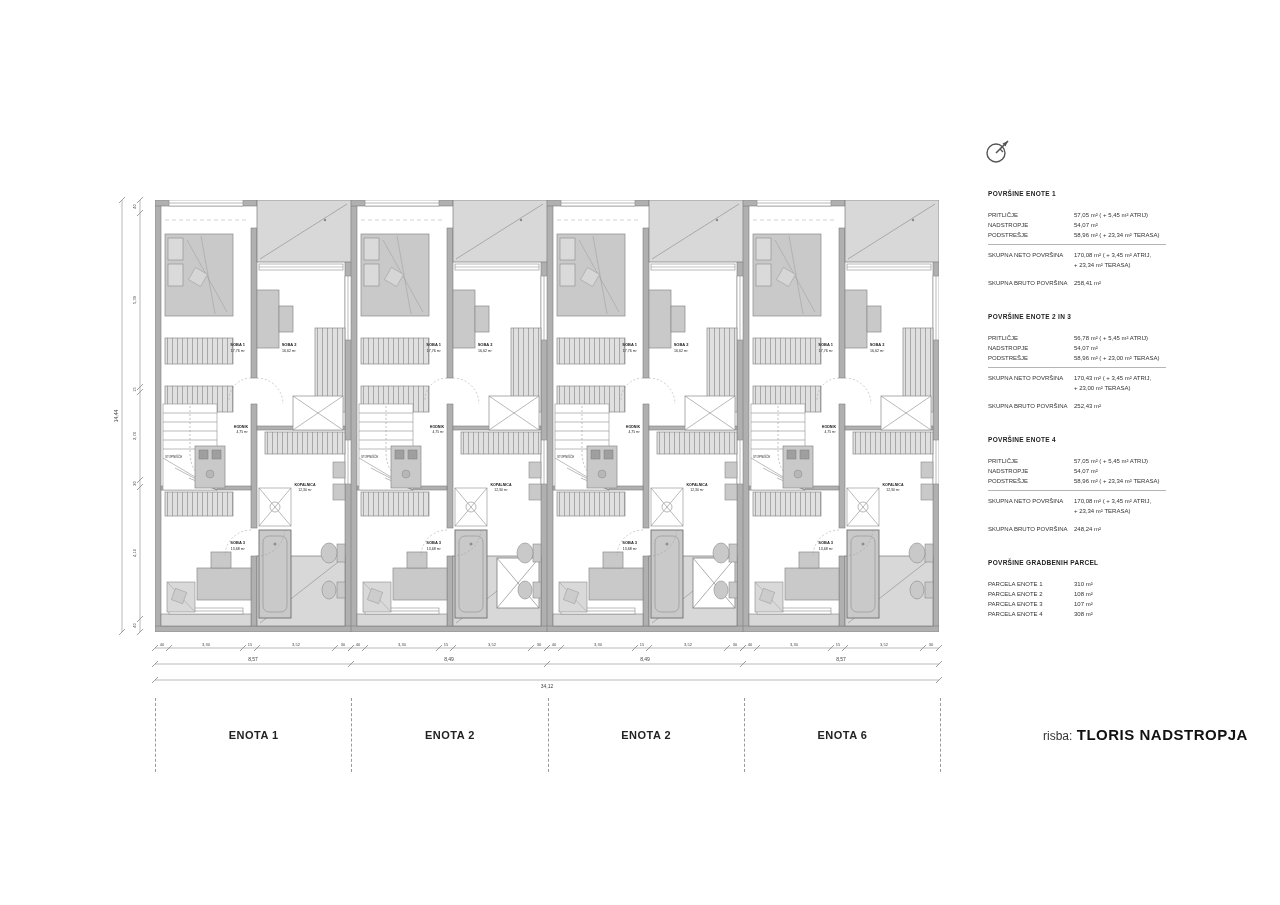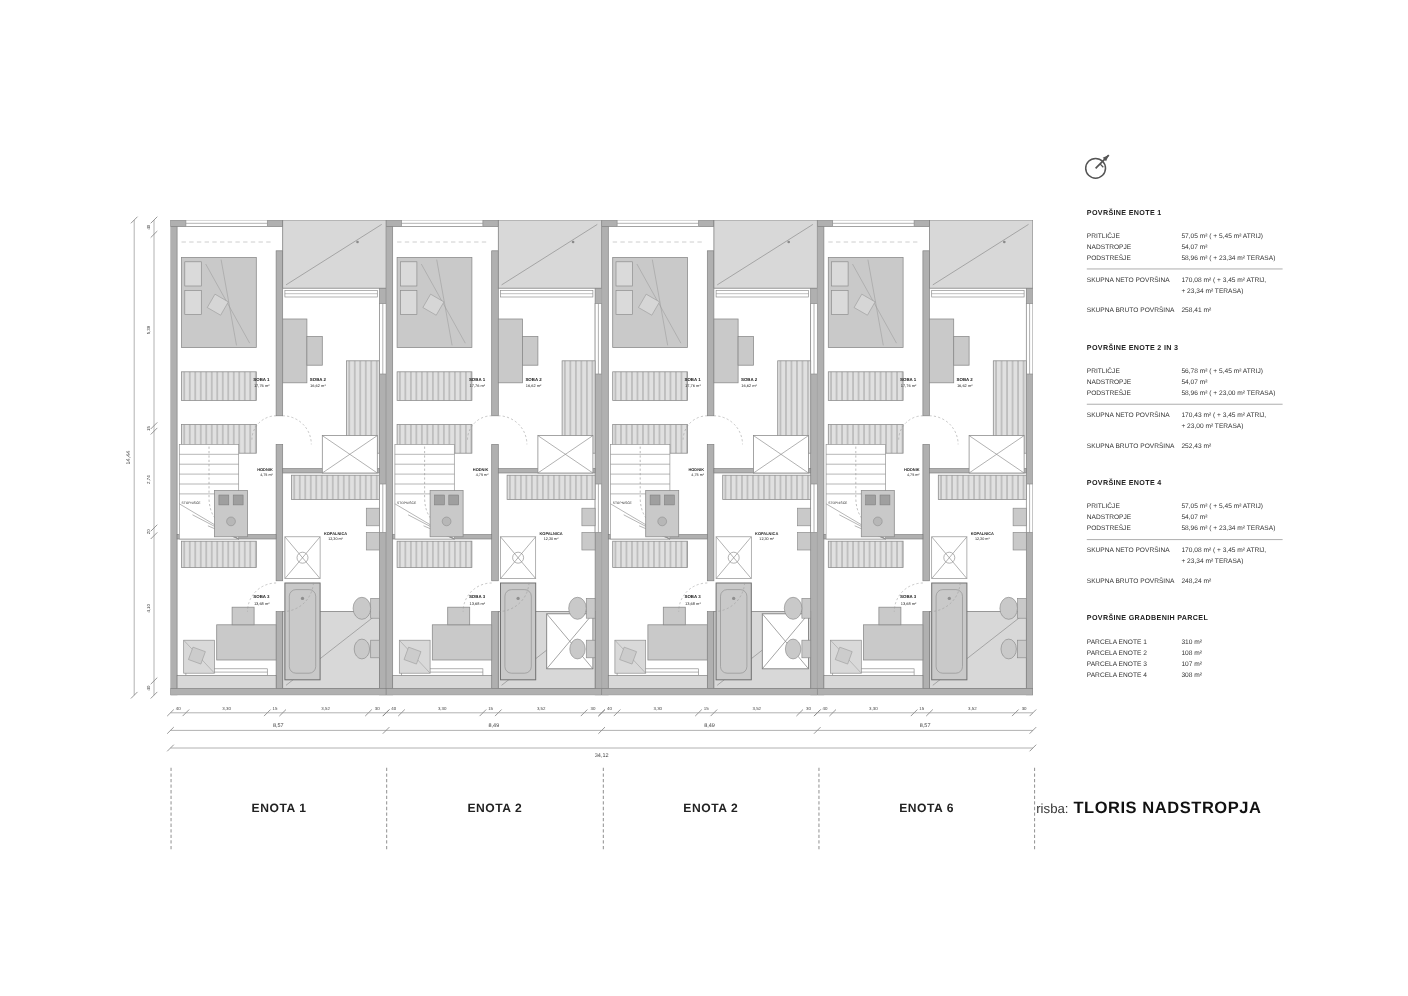--- a/index.html
+++ b/index.html
@@ -10,21 +10,21 @@
   .unit{width:196px;height:432px;}
   
   #plan-left-dims{position:absolute;left:112px;top:196px;}
   #plan-bottom-dims{position:absolute;left:150px;top:640px;}
   
   #unit-labels{position:absolute;left:155px;top:698px;width:786px;height:74px;display:flex;}
   .unit-label-cell{flex:1;display:flex;align-items:center;justify-content:center;border-left:1px dashed #9a9a9a;}
   .unit-label-cell:last-child{border-right:1px dashed #9a9a9a;}
   .unit-label{font-size:11px;font-weight:bold;letter-spacing:.5px;color:#222;}
   
-  #title-block{position:absolute;left:942px;top:726px;white-space:nowrap;}
+  #title-block{position:absolute;left:1043px;top:726px;white-space:nowrap;}
   #title-prefix{font-size:12px;color:#333;}
   #drawing-title{font-size:15px;font-weight:bold;letter-spacing:.5px;color:#111;}
   
   #north-arrow{position:absolute;left:983px;top:136px;}
   
   #area-tables{position:absolute;left:988px;top:190px;width:215px;}
   .ap-block{margin-bottom:25px;}
   .ap-title{font-size:6.5px;font-weight:bold;letter-spacing:.3px;margin:0 0 13px 0;color:#222;}
   .ap-row{display:flex;font-size:6px;line-height:10px;color:#333;}
   .ap-label{width:86px;flex:0 0 86px;}

